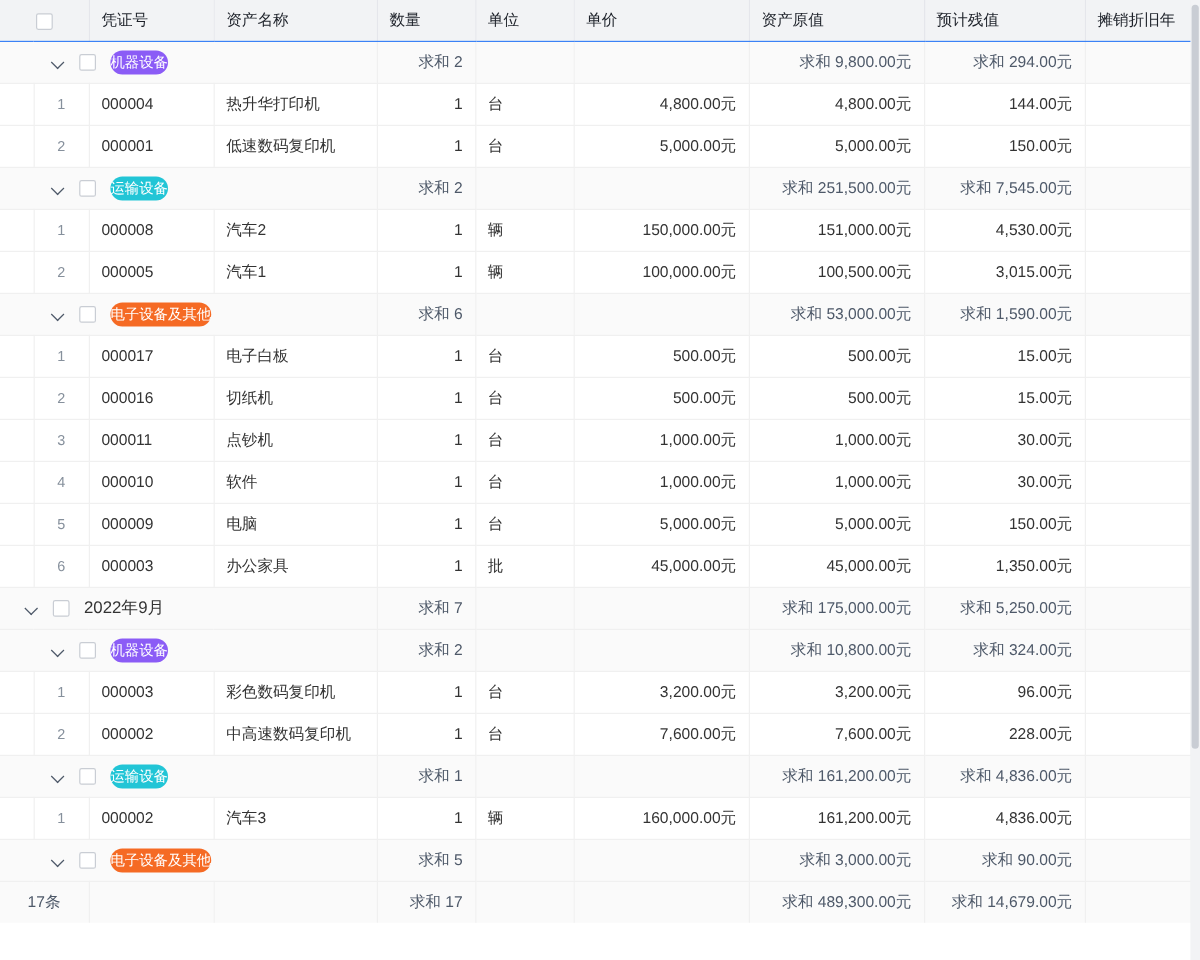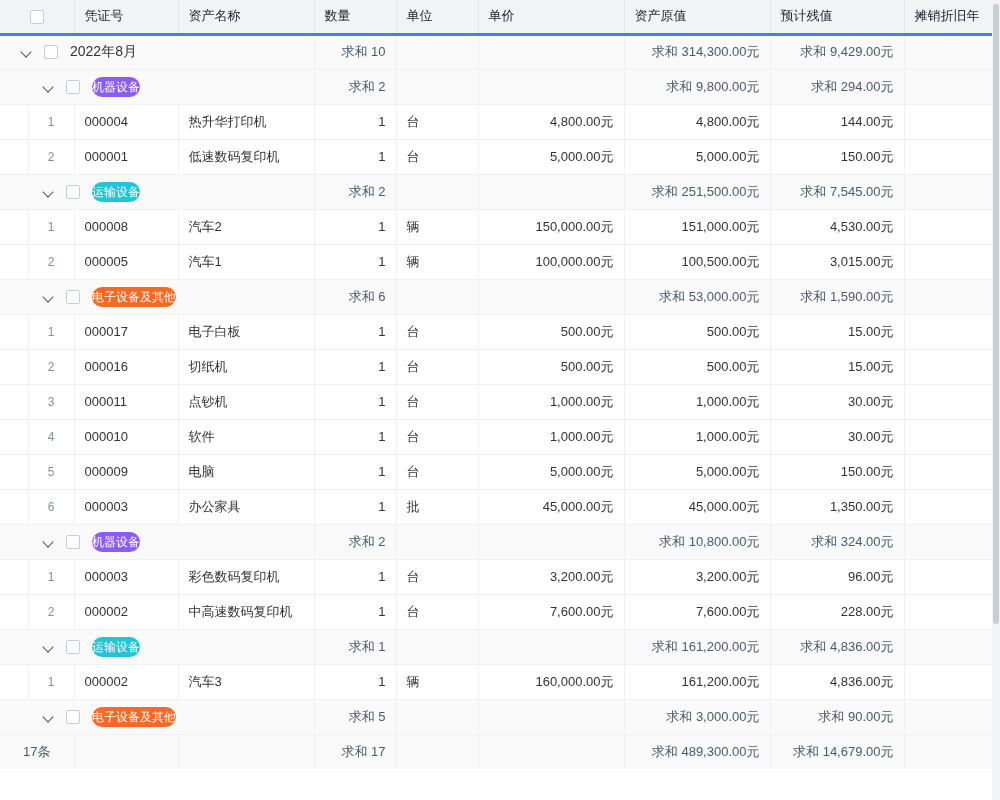--- a/index.html
+++ b/index.html
@@ -25,21 +25,21 @@
   table.grid col.c-qty   { width: 82px; }
   table.grid col.c-unit  { width: 82px; }
   table.grid col.c-price { width: 146px; }
   table.grid col.c-orig  { width: 146px; }
   table.grid col.c-resid { width: 134px; }
   table.grid col.c-amort { width: 88px; }
 
   thead th {
     background: #f2f3f5;
     border-right: 1px solid #e5e6eb;
-    border-bottom: 3px solid #3b82f6;
+    border-bottom: 1px solid #3b82f6;
     height: 34px;
     font-weight: normal;
     font-size: 13px;
     color: #1d2129;
     text-align: left;
     padding: 0 10px;
     white-space: nowrap;
     overflow: hidden;
   }
   thead th.first { padding: 0; text-align: center; }
@@ -146,35 +146,20 @@
         <th>单位</th>
         <th>单价</th>
         <th>资产原值</th>
         <th>预计残值</th>
         <th>摊销折旧年</th>
       </tr>
     </thead>
     <tbody id="tbody">
         <tr class="group-row">
           <td colspan="4" style="padding: 0px 10px;">
-            <div class="cell-flex lvl1">
-              <span class="chev"></span>
-              <span class="checkbox"></span>
-              <span style="margin-left: 6px; font-size: 14px;">2022年8月</span>
-            </div>
-          </td>
-          <td class="num sum-text">求和 10</td>
-          <td></td>
-          <td></td>
-          <td class="num sum-text">求和 314,300.00元</td>
-          <td class="num sum-text">求和 9,429.00元</td>
-          <td></td>
-        </tr>
-        <tr class="group-row">
-          <td colspan="4" style="padding: 0px 10px;">
             <div class="cell-flex lvl2">
               <span class="chev"></span>
               <span class="checkbox"></span>
               <span class="tag" style="margin-left: 6px; background: rgb(139, 92, 246);">机器设备</span>
             </div>
           </td>
           <td class="num sum-text">求和 2</td>
           <td></td>
           <td></td>
           <td class="num sum-text">求和 9,800.00元</td>
@@ -326,20 +311,35 @@
           <td class="">办公家具</td>
           <td class="num">1</td>
           <td class="">批</td>
           <td class="num">45,000.00元</td>
           <td class="num">45,000.00元</td>
           <td class="num">1,350.00元</td>
           <td class=""></td>
         </tr>
         <tr class="group-row">
           <td colspan="4" style="padding: 0px 10px;">
+            <div class="cell-flex lvl1">
+              <span class="chev"></span>
+              <span class="checkbox"></span>
+              <span style="margin-left: 6px; font-size: 14px;">2022年9月</span>
+            </div>
+          </td>
+          <td class="num sum-text">求和 7</td>
+          <td></td>
+          <td></td>
+          <td class="num sum-text">求和 175,000.00元</td>
+          <td class="num sum-text">求和 5,250.00元</td>
+          <td></td>
+        </tr>
+        <tr class="group-row">
+          <td colspan="4" style="padding: 0px 10px;">
             <div class="cell-flex lvl2">
               <span class="chev"></span>
               <span class="checkbox"></span>
               <span class="tag" style="margin-left: 6px; background: rgb(139, 92, 246);">机器设备</span>
             </div>
           </td>
           <td class="num sum-text">求和 2</td>
           <td></td>
           <td></td>
           <td class="num sum-text">求和 10,800.00元</td>

